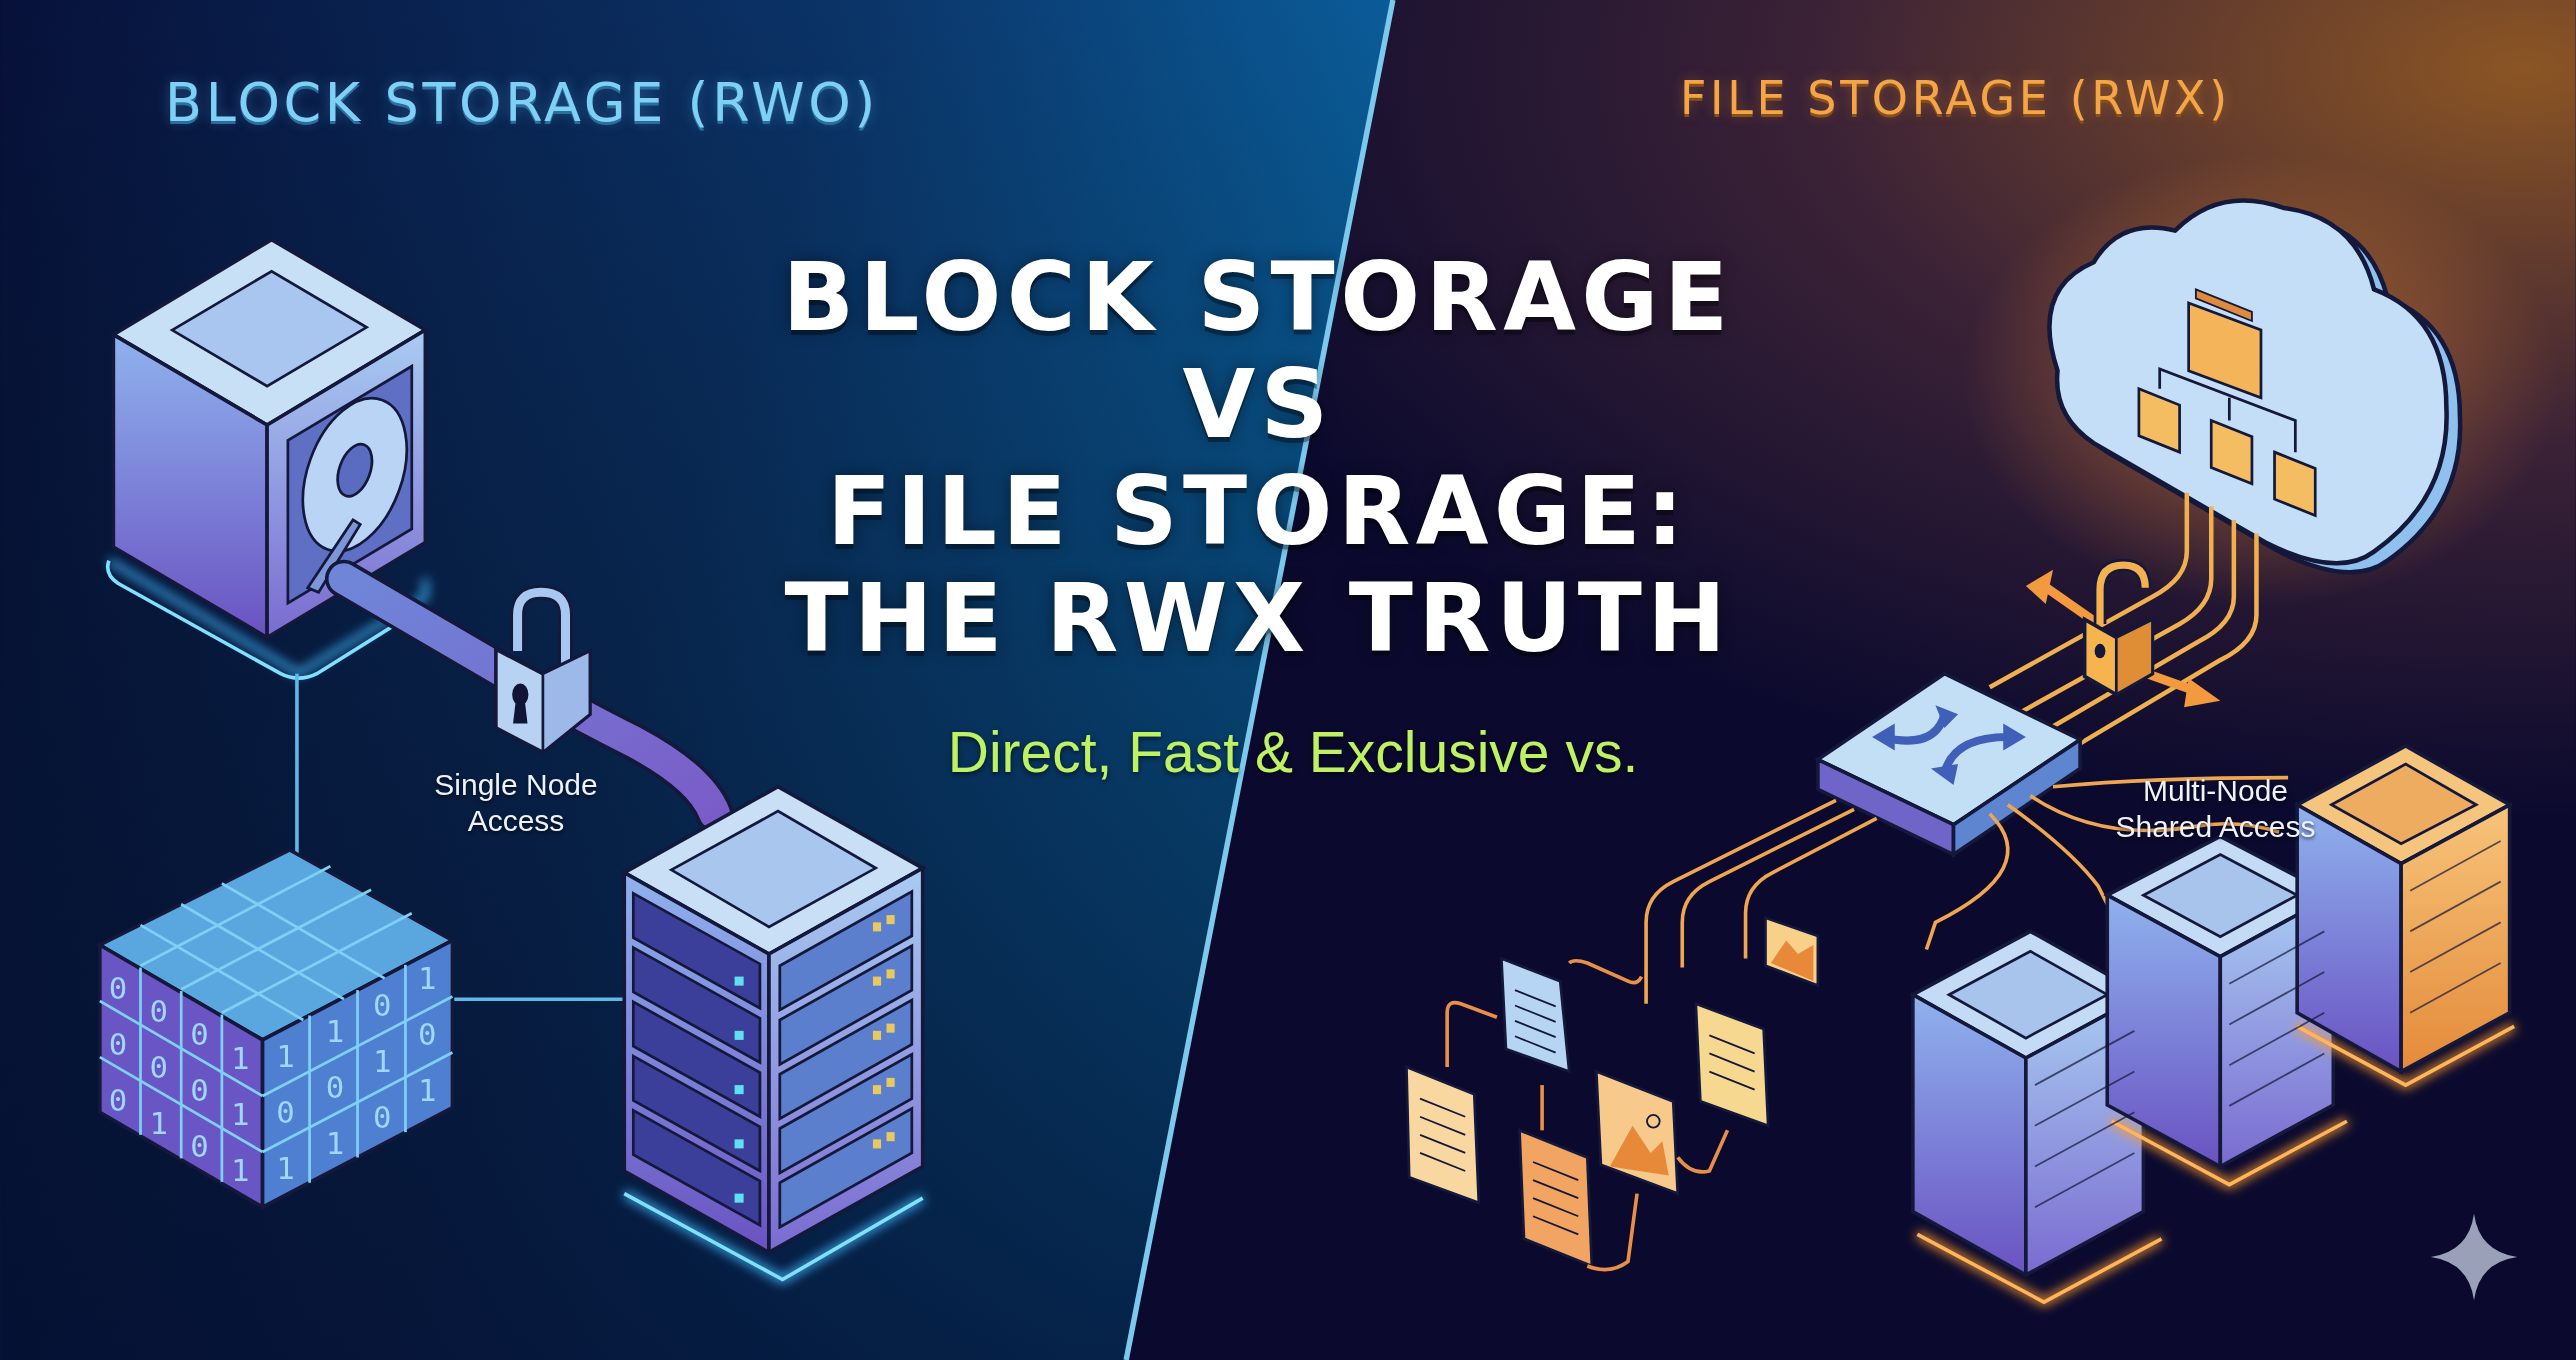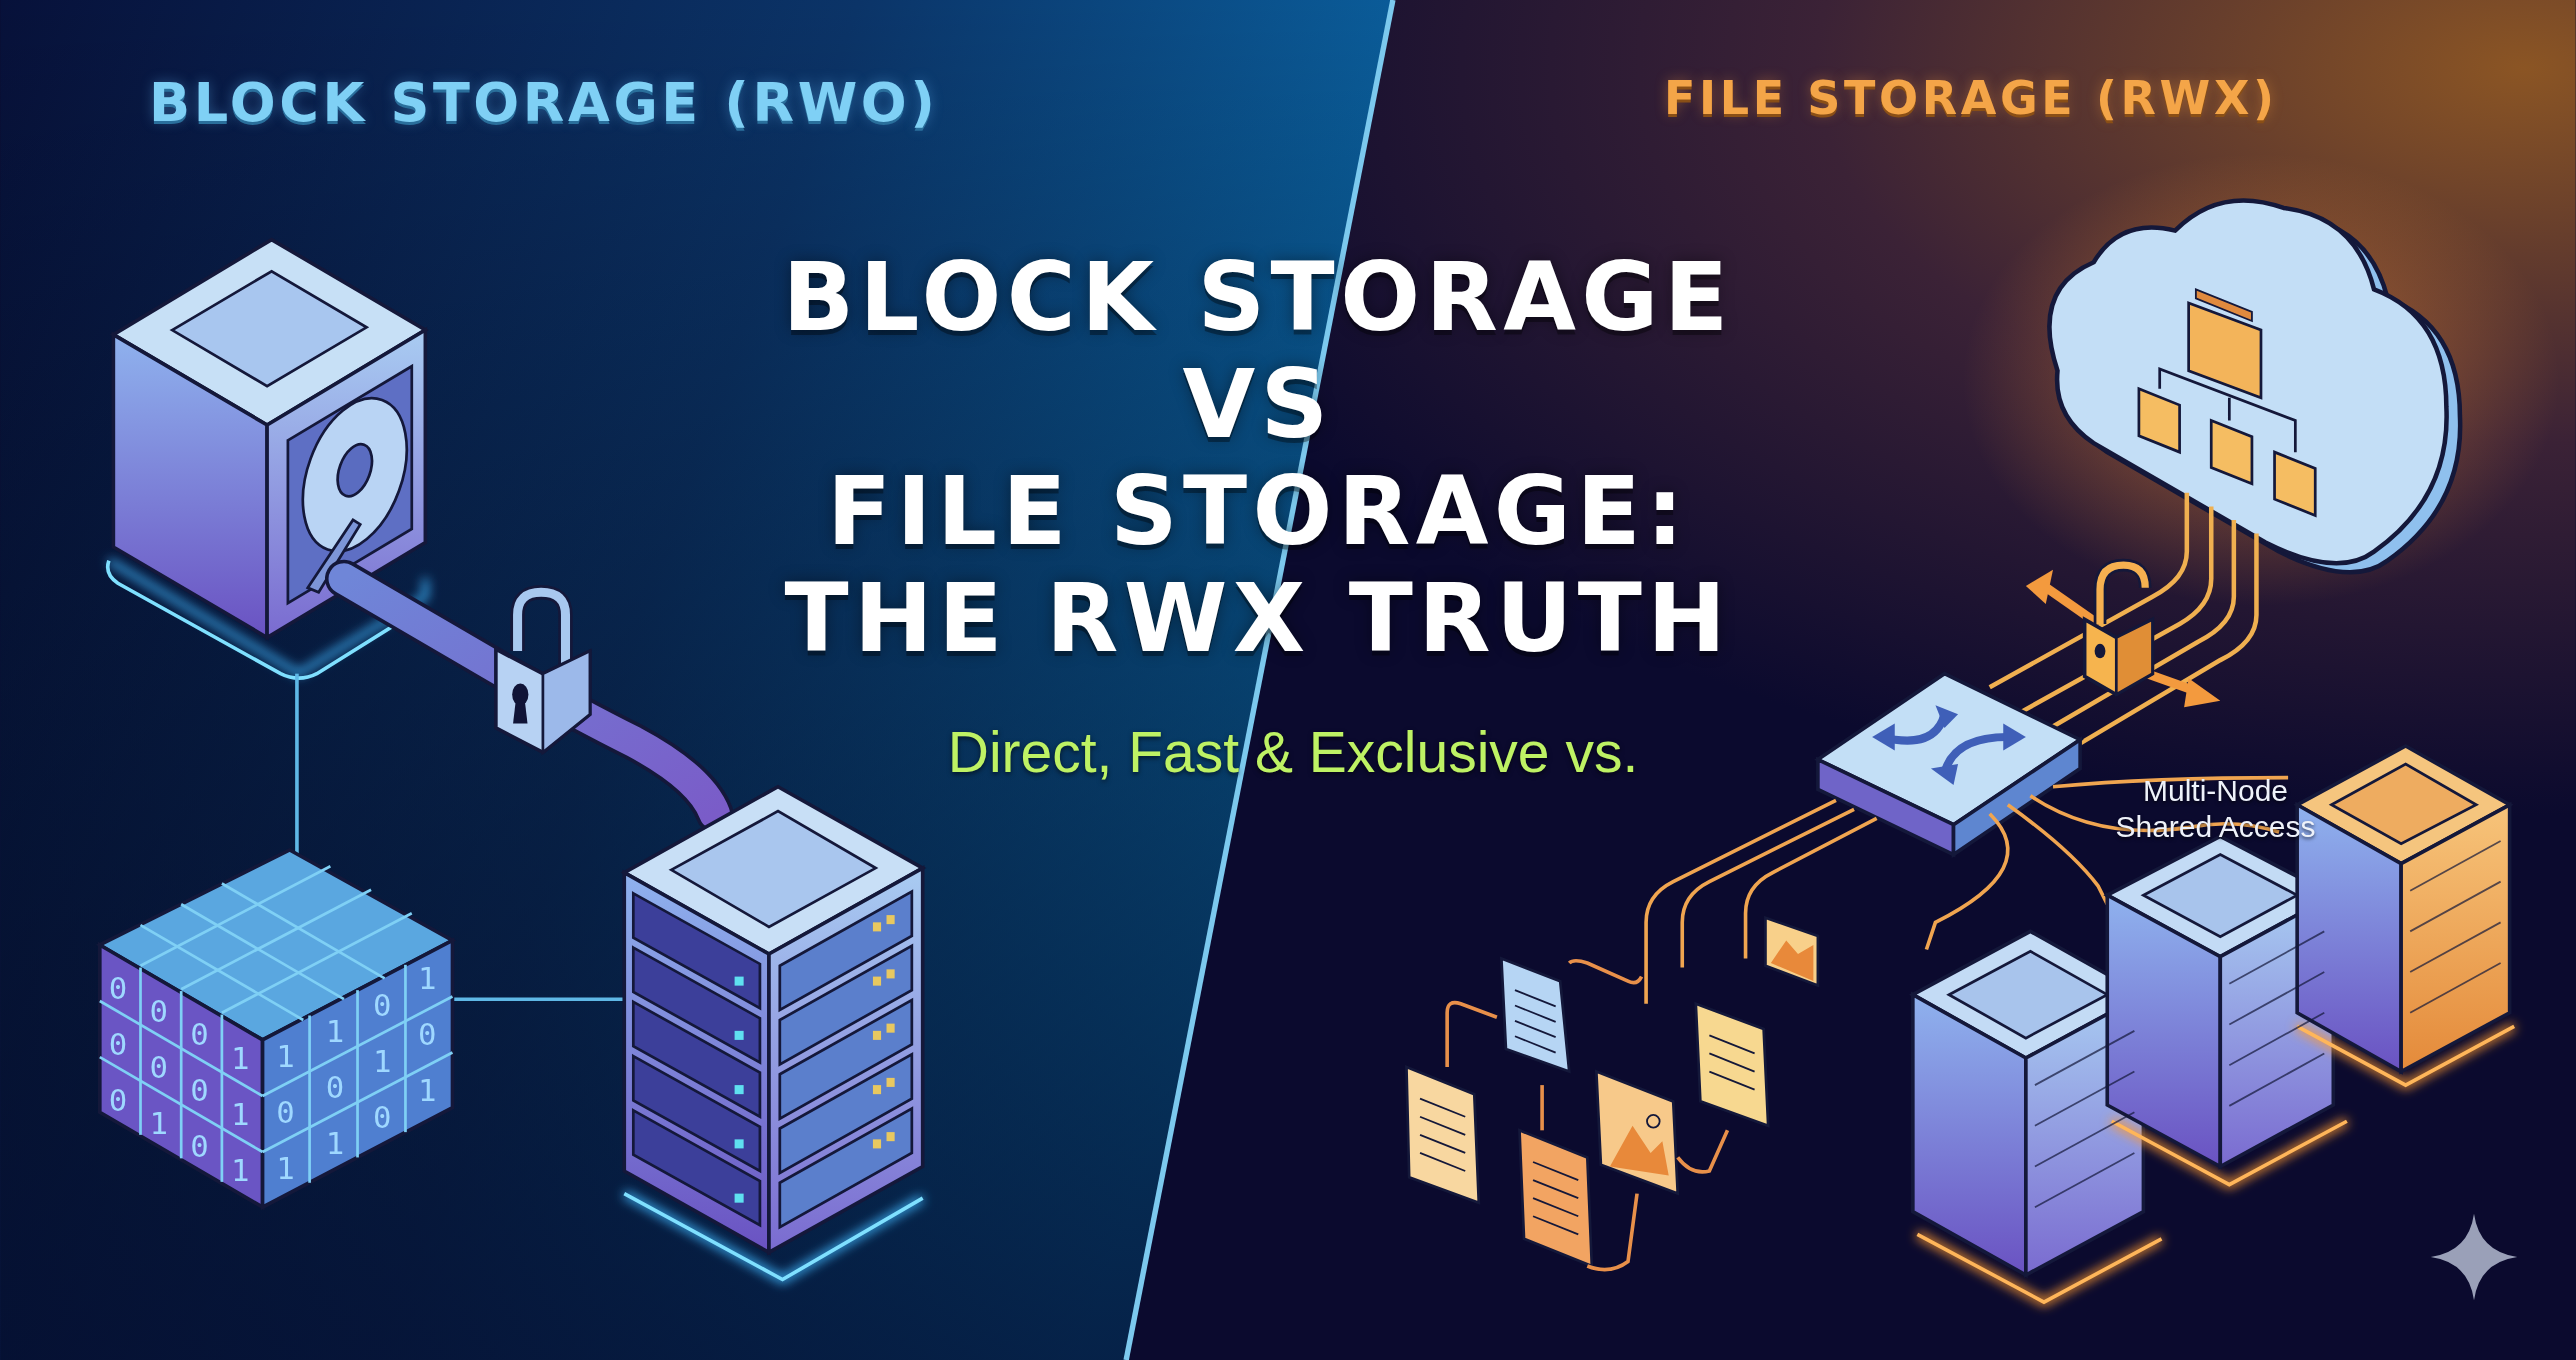--- a/index.html
+++ b/index.html
@@ -1,19 +1,19 @@
 <!DOCTYPE html>
 <html style="font-size:14.5px"><head>
 <meta charset="utf-8">
 <style>
   html,body{margin:0;padding:0;}
   body{width:2576px;height:1360px;overflow:hidden;background:#0a0b2e;position:relative;font-family:"Liberation Sans",sans-serif;}
   .stage{position:absolute;left:0;top:0;width:2576px;height:1360px;}
   .bg-svg{position:absolute;left:0;top:0;}
-  .label{position:absolute;font-family:"DejaVu Sans",sans-serif;font-weight:bold;letter-spacing:3.6px;}
+  .label{position:absolute;font-family:"DejaVu Sans",sans-serif;font-weight:normal;letter-spacing:3.6px;margin-left:16px;}
   .heading-left{left:149px;top:71px;font-size:54px;color:#7fd0f5;text-shadow:0 2.7px 0 #2a6f9c,0 0 12.7px rgba(100,190,255,.35);}
   .heading-right{left:1664px;top:71px;font-size:46px;color:#f4a548;text-shadow:0 2.7px 0 #8a4f16,0 0 12.7px rgba(255,160,60,.35);}
   .title{position:absolute;left:670px;top:244px;width:1176px;text-align:center;color:#ffffff;font-family:"DejaVu Sans",sans-serif;font-weight:bold;font-size:94px;line-height:107px;letter-spacing:5.4px;text-shadow:0 5.4px 0 rgba(0,0,0,.35),0 0 16.3px rgba(0,0,0,.4);}
   .subtitle{position:absolute;left:868px;top:724px;width:850px;text-align:center;color:#bef264;font-family:"Liberation Sans",sans-serif;font-size:57px;line-height:56px;text-shadow:0 1.8px 5.4px rgba(0,0,0,.6);}
   .caption{position:absolute;color:#eef2fa;font-family:"Liberation Sans",sans-serif;font-size:30px;line-height:36px;text-align:center;text-shadow:0 1.8px 3.6px rgba(0,0,0,.6);}
   .cap-left{left:403px;top:767px;width:226px;}
   .cap-right{left:2080px;top:752px;width:271px;margin-top:21px;}
   .sparkle{position:absolute;left:2429px;top:1212px;width:90px;height:90px;}
 </style>
 </head>
@@ -330,20 +330,24 @@
   <div>BLOCK STORAGE</div>
   <div>VS</div>
   <div>FILE STORAGE:</div>
   <div>THE RWX TRUTH</div>
 </div>
 
 <div class="subtitle">
   <div>Direct, Fast &amp; Exclusive vs.</div>
 </div>
 
+<div class="caption cap-left">
+  <div>Single Node</div>
+  <div>Access</div>
+</div>
 
 <div class="caption cap-right">
   <div>Multi-Node</div>
   <div>Shared Access</div>
 </div>
 
 <svg class="sparkle" viewBox="0 0 100 100">
   <path d="M50 2 Q56 44 98 50 Q56 56 50 98 Q44 56 2 50 Q44 44 50 2 Z" fill="#9aa0b8"></path>
 </svg>
 

